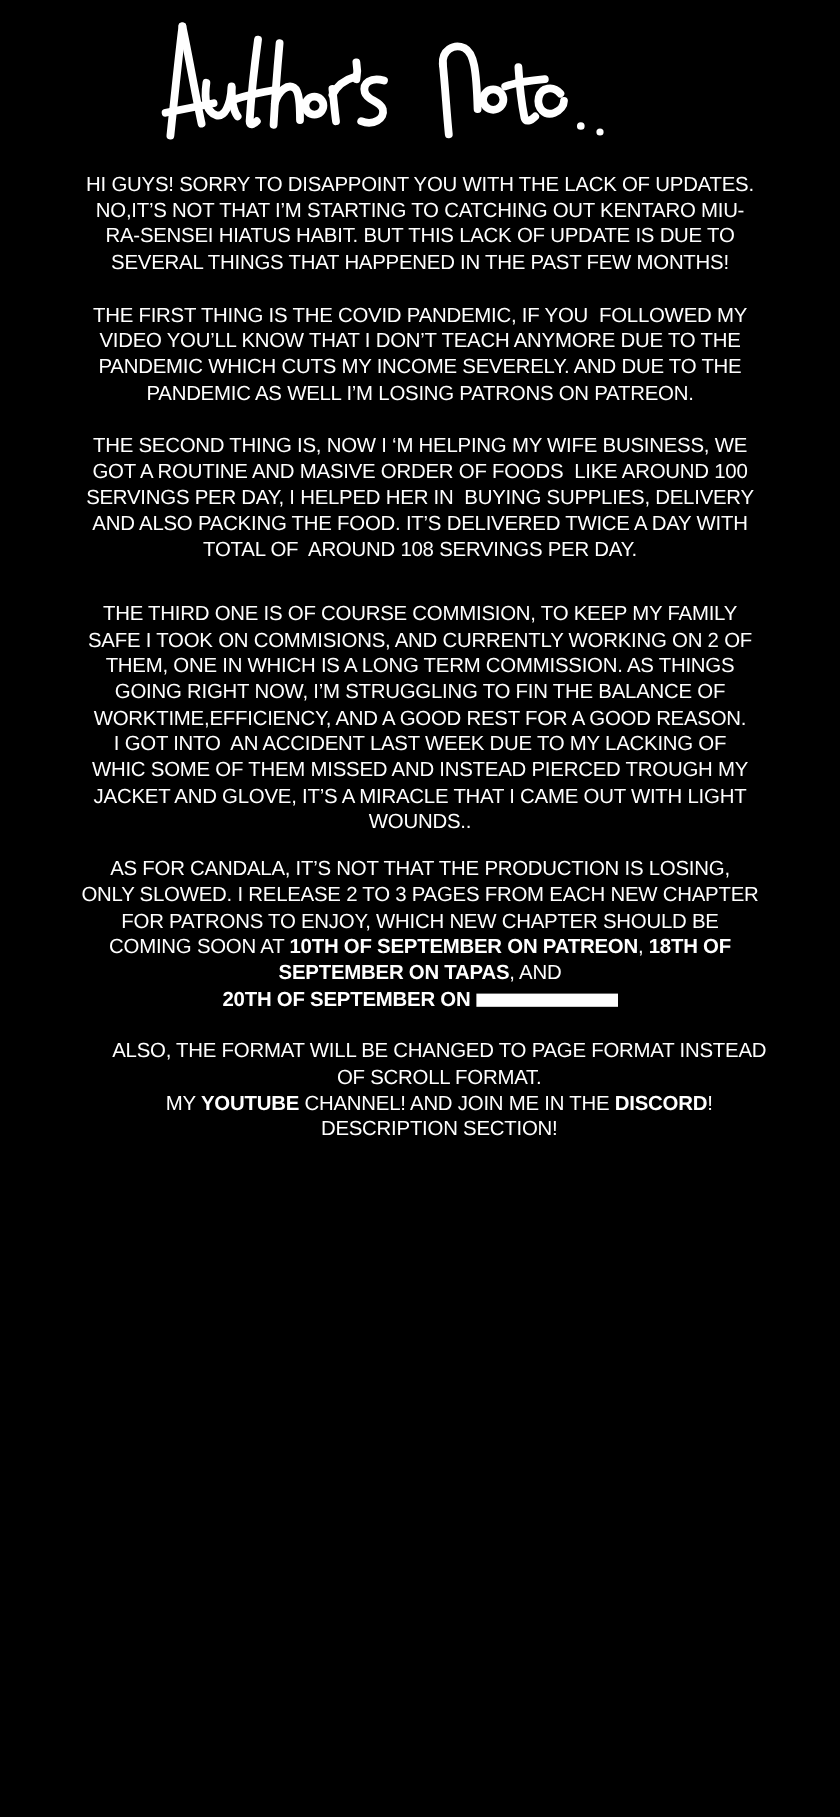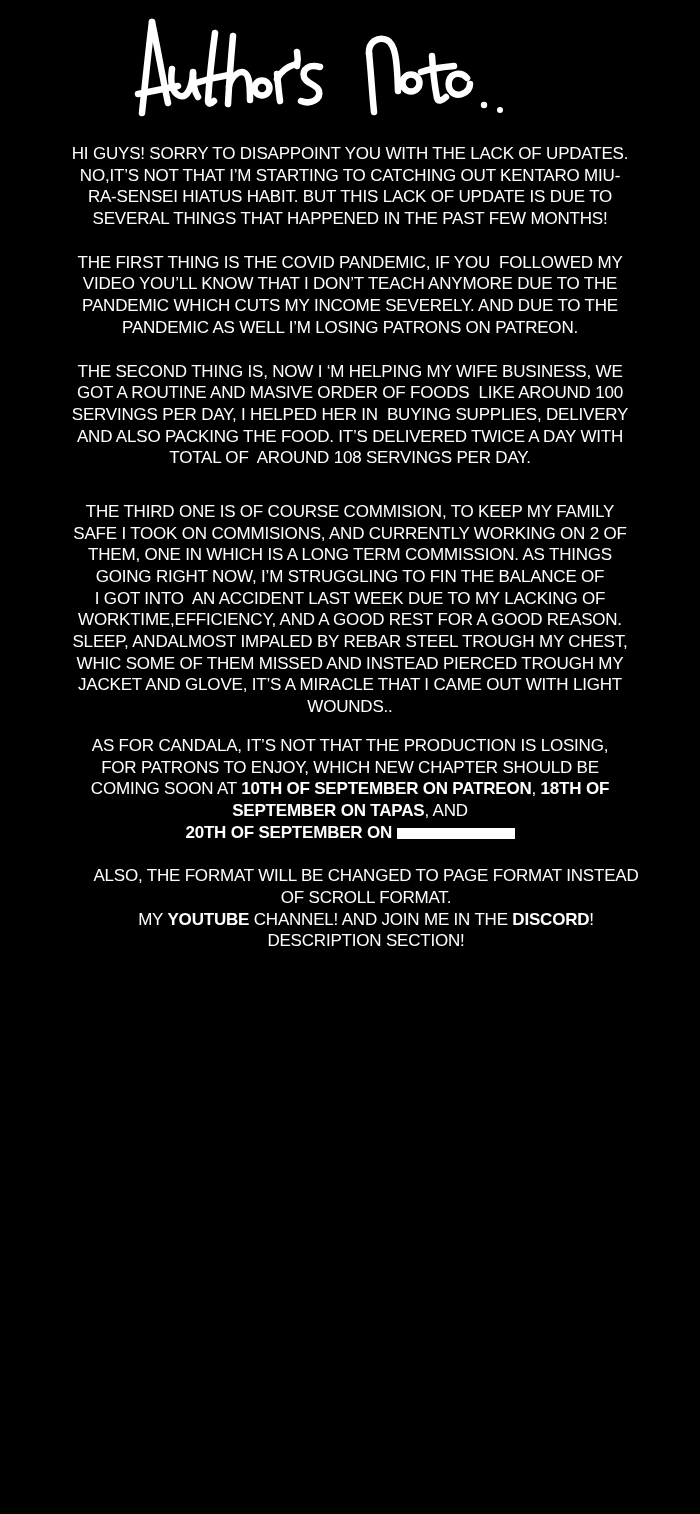--- a/index.html
+++ b/index.html
@@ -108,30 +108,30 @@
       <div class="line">SERVINGS PER DAY, I HELPED HER IN  BUYING SUPPLIES, DELIVERY</div>
       <div class="line">AND ALSO PACKING THE FOOD. IT’S DELIVERED TWICE A DAY WITH</div>
       <div class="line">TOTAL OF  AROUND 108 SERVINGS PER DAY.</div>
     </div>
 
     <div class="para gap-smaller">
       <div class="line">THE THIRD ONE IS OF COURSE COMMISION, TO KEEP MY FAMILY</div>
       <div class="line">SAFE I TOOK ON COMMISIONS, AND CURRENTLY WORKING ON 2 OF</div>
       <div class="line">THEM, ONE IN WHICH IS A LONG TERM COMMISSION. AS THINGS</div>
       <div class="line">GOING RIGHT NOW, I’M STRUGGLING TO FIN THE BALANCE OF</div>
+      <div class="line">WORKTIME,EFFICIENCY, AND A GOOD REST FOR A GOOD REASON.</div>
       <div class="line">I GOT INTO  AN ACCIDENT LAST WEEK DUE TO MY LACKING OF</div>
-      <div class="line">WORKTIME,EFFICIENCY, AND A GOOD REST FOR A GOOD REASON.</div>
-      <div class="line">SLEEP, ANDALMOST IMPALED BY REBAR STEEL TROUGH MY CHEST,</div>
       <div class="line">WHIC SOME OF THEM MISSED AND INSTEAD PIERCED TROUGH MY</div>
       <div class="line">JACKET AND GLOVE, IT’S A MIRACLE THAT I CAME OUT WITH LIGHT</div>
       <div class="line">WOUNDS..</div>
     </div>
 
     <div class="para">
       <div class="line">AS FOR CANDALA, IT’S NOT THAT THE PRODUCTION IS LOSING,</div>
+      <div class="line">ONLY SLOWED. I RELEASE 2 TO 3 PAGES FROM EACH NEW CHAPTER</div>
       <div class="line">FOR PATRONS TO ENJOY, WHICH NEW CHAPTER SHOULD BE</div>
       <div class="line"><span>COMING SOON AT </span><span class="b">10TH OF SEPTEMBER ON PATREON</span><span>, </span><span class="b">18TH OF</span></div>
       <div class="line"><span class="b">SEPTEMBER ON TAPAS</span><span>, AND</span></div>
       <div class="line"><span class="b">20TH OF SEPTEMBER ON </span><span class="censor-bar"></span></div>
     </div>
 
     <div class="para">
       <div class="line">ALSO, THE FORMAT WILL BE CHANGED TO PAGE FORMAT INSTEAD</div>
       <div class="line">OF SCROLL FORMAT.</div>
       <div class="line"><span>MY </span><span class="b">YOUTUBE</span><span> CHANNEL! AND JOIN ME IN THE </span><span class="b">DISCORD</span><span>!</span></div>

